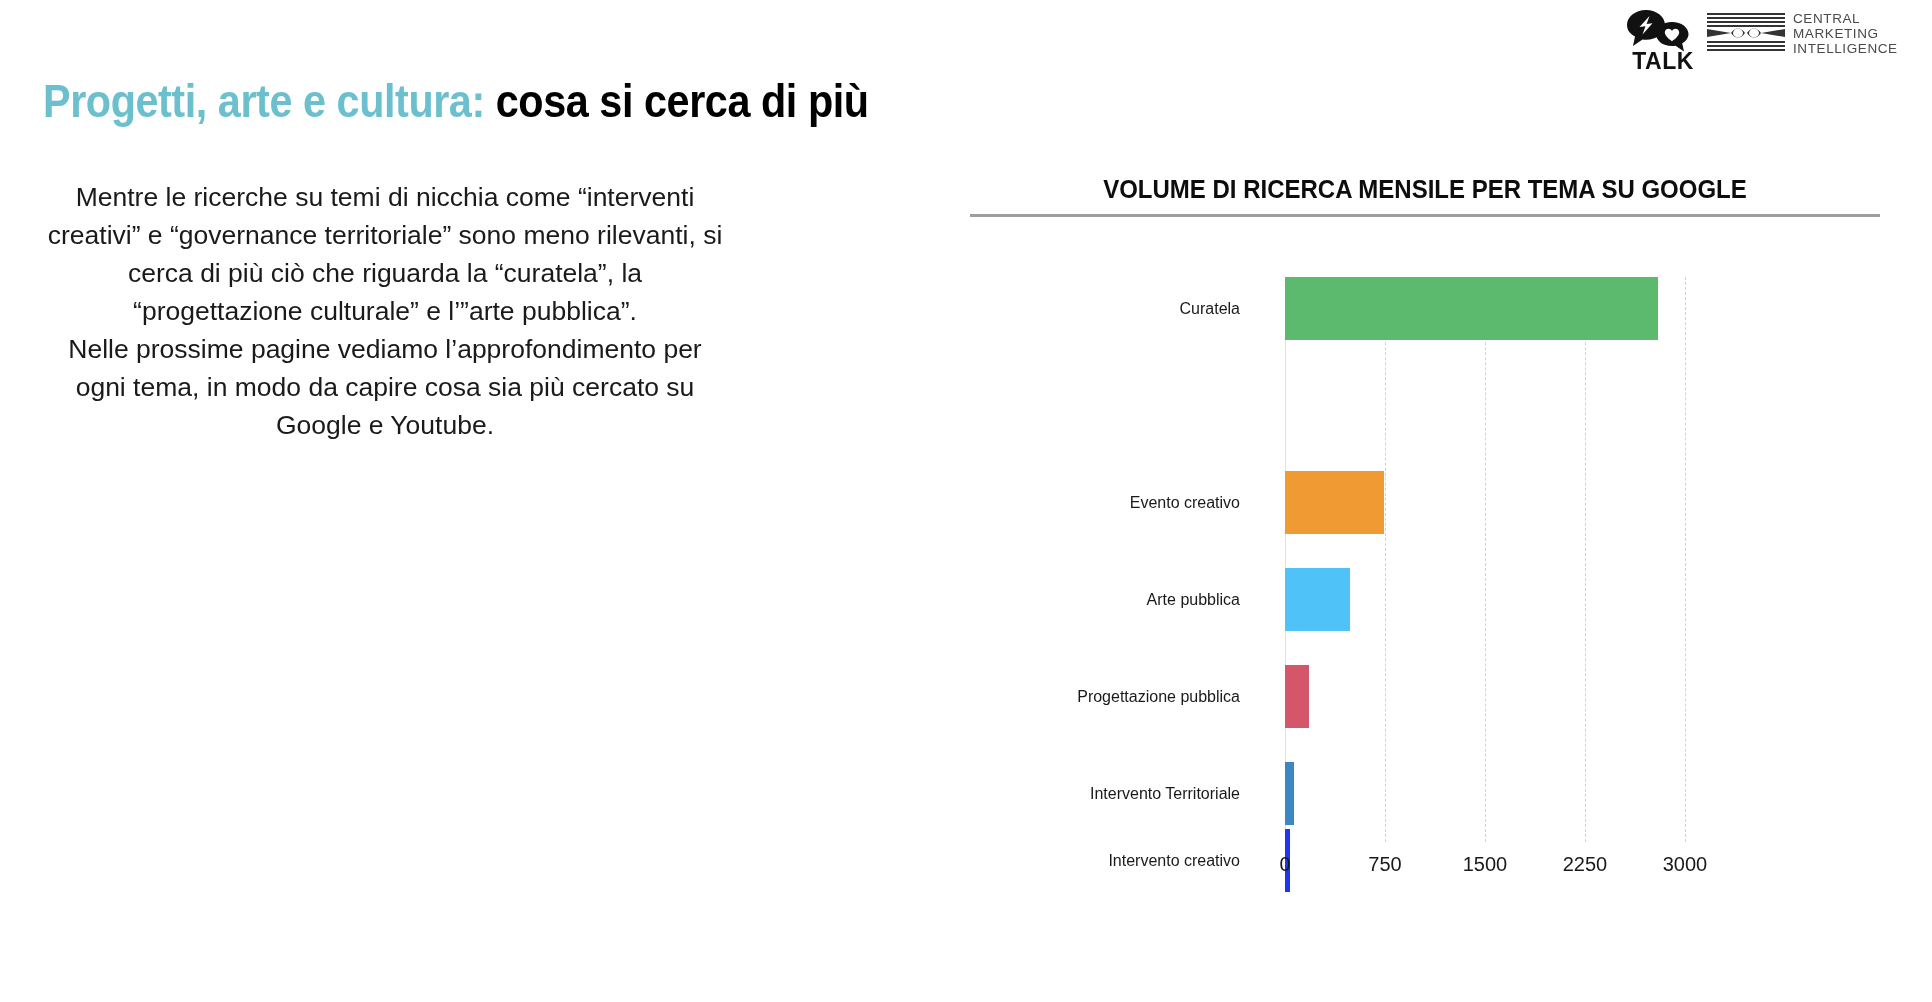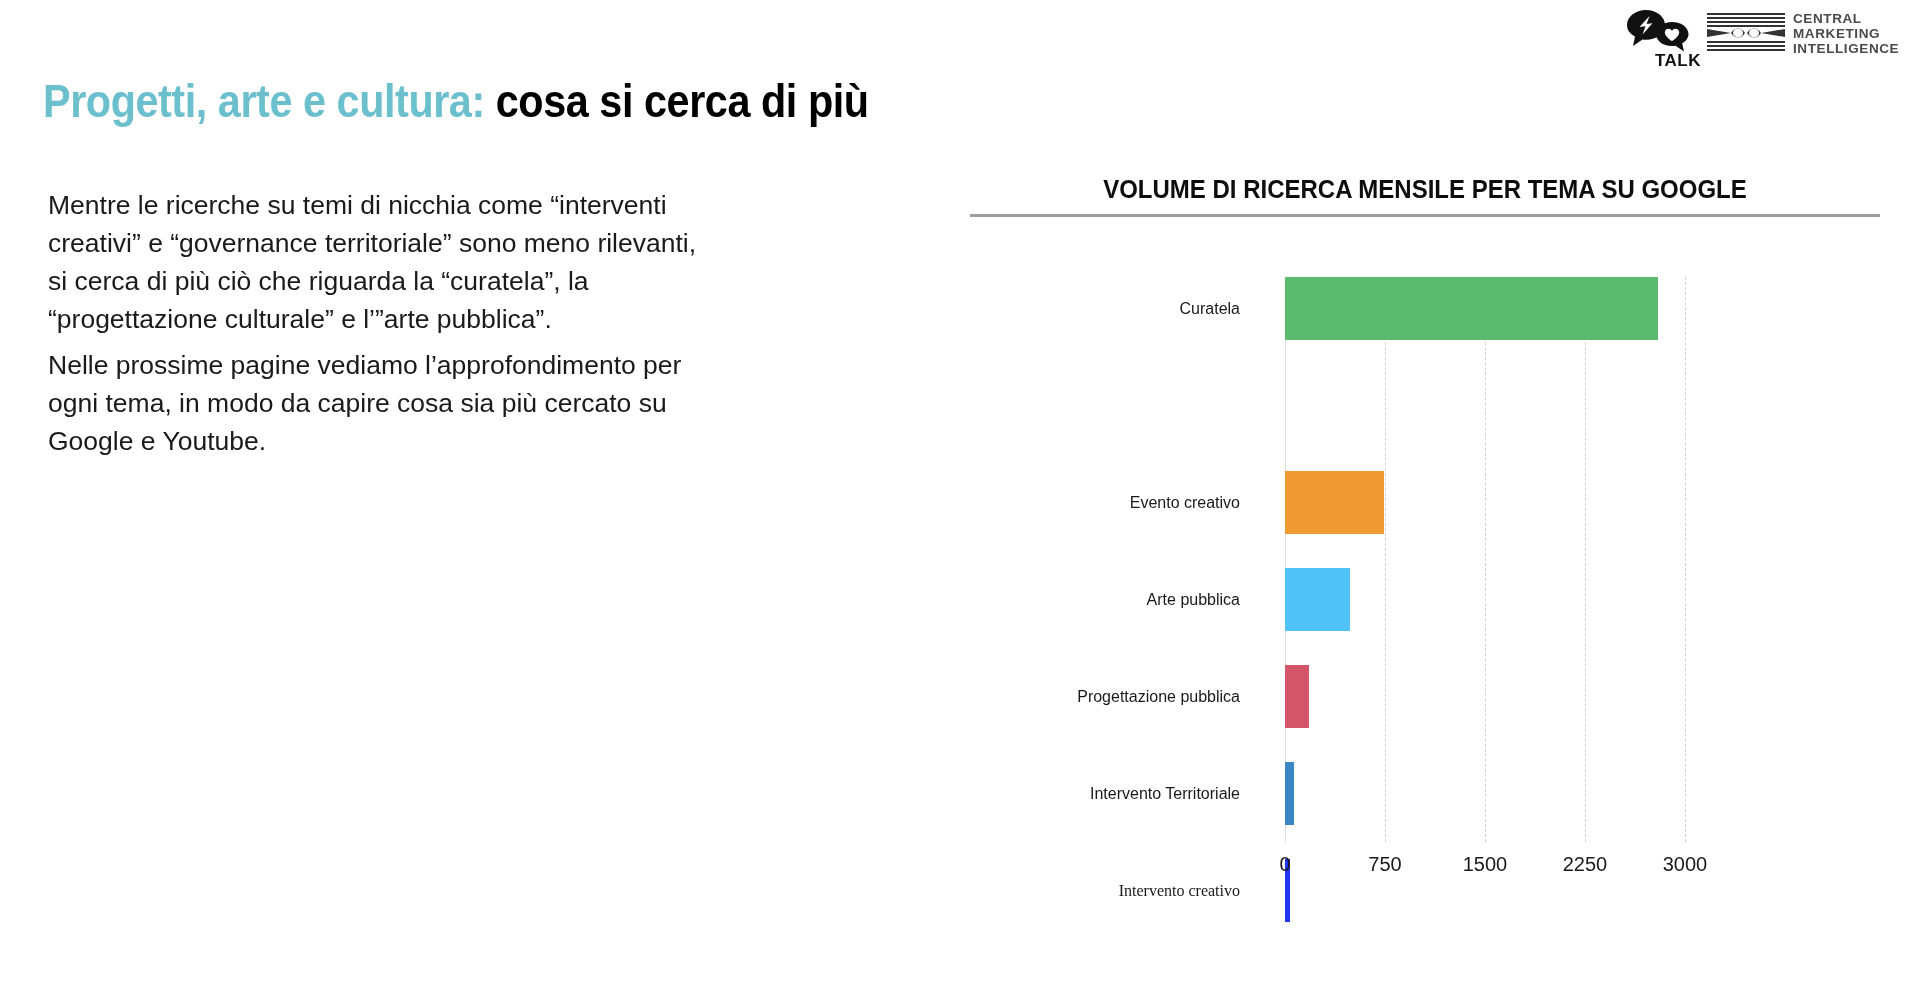--- a/index.html
+++ b/index.html
@@ -29,22 +29,22 @@
     left: 0;
     top: 0;
     width: 76px;
     height: 64px;
   }
   #talk-logo .talk-word {
     position: absolute;
     left: 0;
     top: 44px;
     width: 76px;
-    text-align: right;
-    font-size: 17px;
+    text-align: center;
+    font-size: 23px;
     font-weight: bold;
     letter-spacing: 0.5px;
     line-height: 18px;
     color: #111111;
   }
   #cmi-logo {
     position: absolute;
     left: 82px;
     top: 2px;
     width: 212px;
@@ -55,21 +55,21 @@
     left: 0;
     top: 2px;
     width: 78px;
     height: 42px;
   }
   #cmi-text {
     position: absolute;
     left: 86px;
     top: 1px;
     font-size: 13.5px;
-    font-weight: bold;
+    font-weight: normal;
     letter-spacing: 0.6px;
     line-height: 15px;
     color: #4a4a4a;
   }
   #cmi-text div { white-space: nowrap; }
 
   
   #page-title {
     position: absolute;
     left: 43px;
@@ -87,21 +87,21 @@
   
   #body-copy {
     position: absolute;
     left: 40px;
     top: 178px;
     width: 690px;
     font-size: 26.5px;
     line-height: 38px;
     color: #1a1a1a;
   }
-  #body-copy p { margin: 8px; }
+  #body-copy p { margin: 0; text-align: center; }
 
   
   #chart {
     position: absolute;
     left: 955px;
     top: 175px;
     width: 940px;
     height: 800px;
   }
   #chart-title {
@@ -256,21 +256,21 @@
         <div class="bar" title="Arte pubblica: 490" style="width: 65.3333px; height: 63px; background: rgb(79, 195, 247);"></div>
       </div>
       <div class="bar-row" style="top: 420px;">
         <div class="bar-label">Progettazione pubblica</div>
         <div class="bar" title="Progettazione artistica: 180" style="width: 24px; height: 63px; background: rgb(212, 86, 106);"></div>
       </div>
       <div class="bar-row" style="top: 517px;">
         <div class="bar-label">Intervento Territoriale</div>
         <div class="bar" title="Governance Territoriale: 70" style="width: 9.33333px; height: 63px; background: rgb(59, 135, 196);"></div>
       </div>
-      <div class="bar-row" style="top: 614px; font-family: Liberation Serif, serif;">
+      <div class="bar-row" style="top: 584px;">
         <div class="bar-label">Intervento creativo</div>
         <div class="bar" title="Intervento creativo: 40" style="width: 5.33333px; height: 63px; background: rgb(31, 53, 240);"></div>
       </div>
       <div class="tick-label" style="left: 330px;">0</div>
       <div class="tick-label" style="left: 430px;">750</div>
       <div class="tick-label" style="left: 530px;">1500</div>
       <div class="tick-label" style="left: 630px;">2250</div>
       <div class="tick-label" style="left: 730px;">3000</div>
     </div>
 </div>

